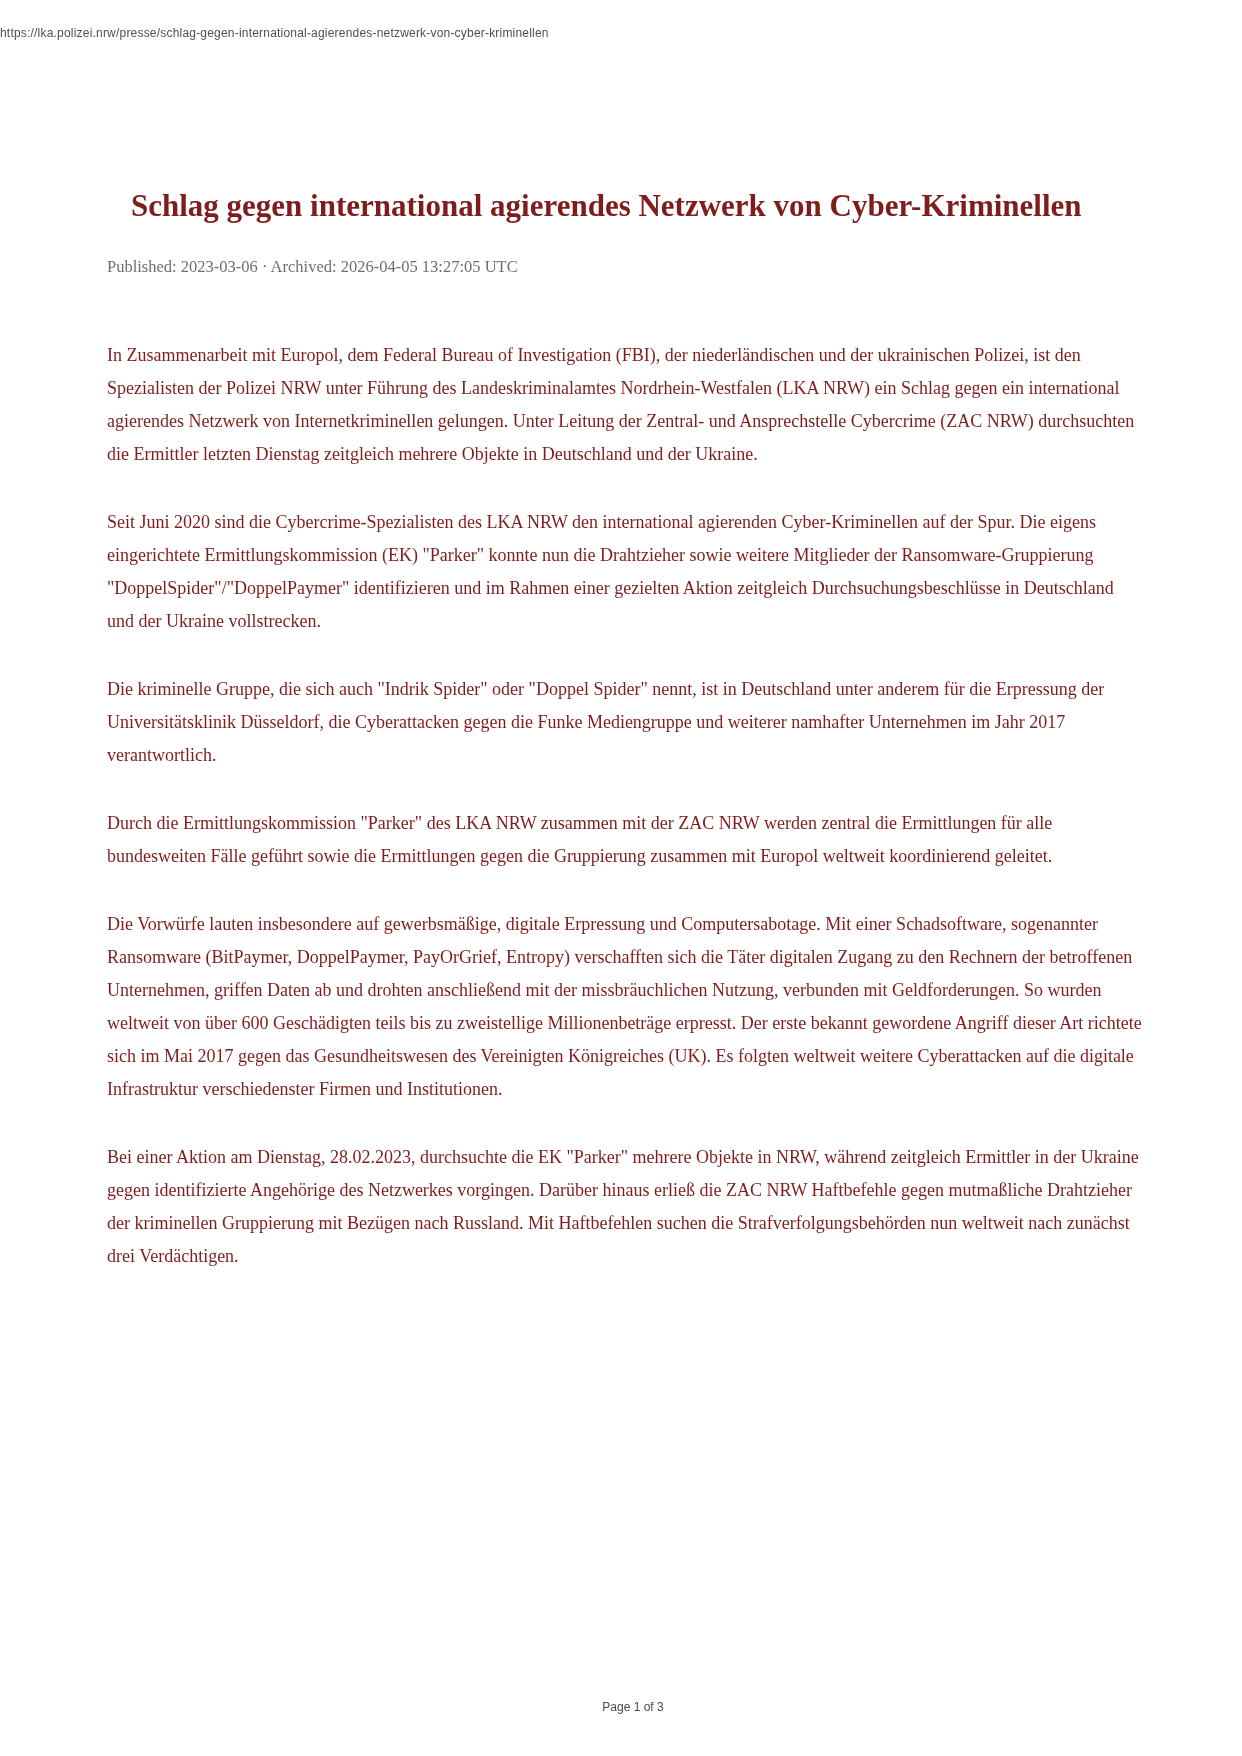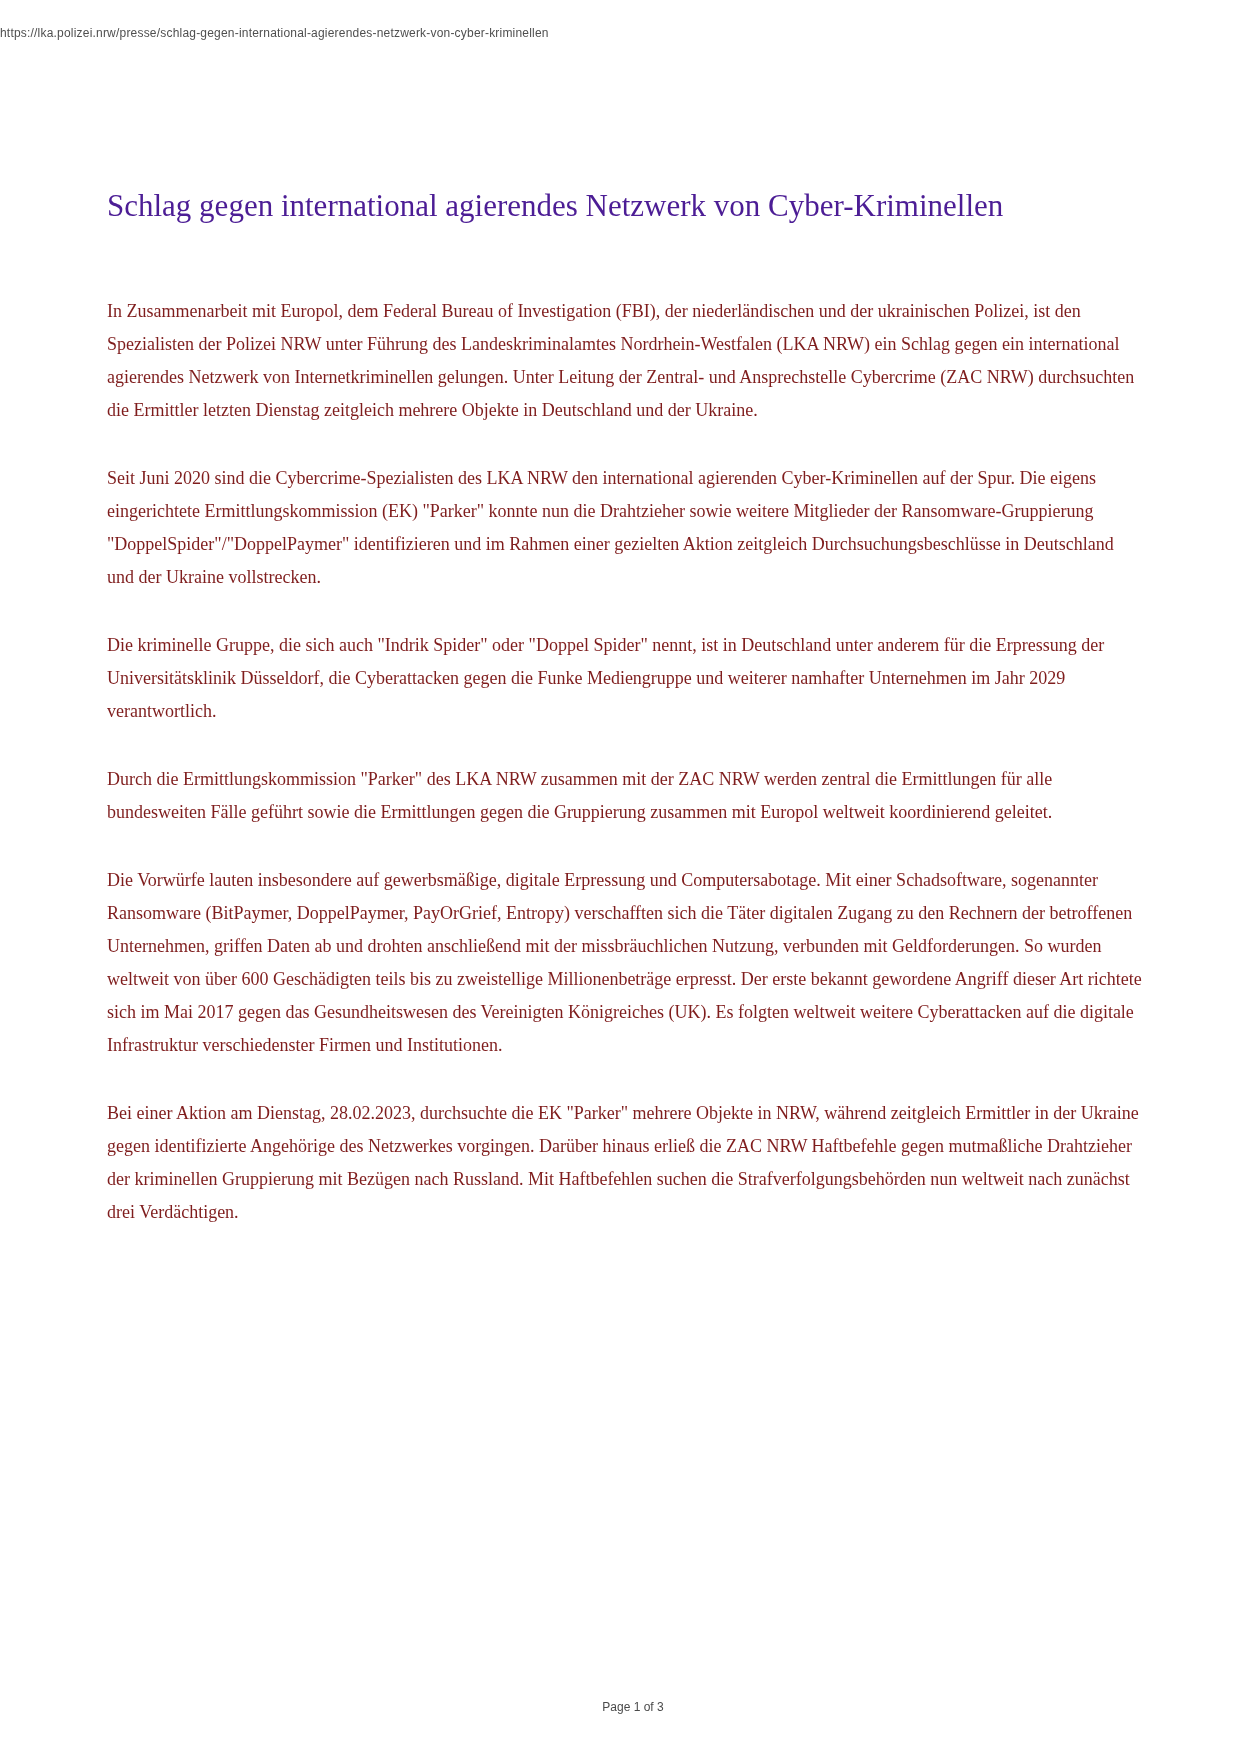--- a/index.html
+++ b/index.html
@@ -19,24 +19,25 @@
     color: #4f4f4f;
     letter-spacing: 0.2px;
   }
   .article {
     width: 1035px;
     margin-left: 107px;
   }
   .article-title {
     padding-top: 138px;
     font-family: "Liberation Serif", serif;
-    font-weight: 400;
+    font-weight: 700;
     font-size: 31px;
     line-height: 55px;
-    color: #4c1d95;
+    color: #7f1d1d;
+    margin-left: 24px;
   }
   .byline {
     margin-top: 30px;
     font-size: 19px;
     color: #555555;
   }
   .meta-line {
     margin-top: 24px;
     font-size: 16.5px;
     color: #6e6e6e;
@@ -64,24 +65,25 @@
 </style>
 </head>
 <body>
 
 <div class="url-bar">https://lka.polizei.nrw/presse/schlag-gegen-international-agierendes-netzwerk-von-cyber-kriminellen</div>
 
 <div class="article">
   <h1 class="article-title">Schlag gegen international agierendes Netzwerk von Cyber-Kriminellen</h1>
 
 
+  <div class="meta-line">Published: 2023-03-06 · Archived: 2026-04-05 13:27:05 UTC</div>
 
   <div class="paragraphs" id="paragraphs">
       <p class="para">In Zusammenarbeit mit Europol, dem Federal Bureau of Investigation (FBI), der niederländischen und der ukrainischen Polizei, ist den Spezialisten der Polizei NRW unter Führung des Landeskriminalamtes Nordrhein-Westfalen (LKA NRW) ein Schlag gegen ein international agierendes Netzwerk von Internetkriminellen gelungen. Unter Leitung der Zentral- und Ansprechstelle Cybercrime (ZAC NRW) durchsuchten die Ermittler letzten Dienstag zeitgleich mehrere Objekte in Deutschland und der Ukraine.</p>
       <p class="para">Seit Juni 2020 sind die Cybercrime-Spezialisten des LKA NRW den international agierenden Cyber-Kriminellen auf der Spur. Die eigens eingerichtete Ermittlungskommission (EK) "Parker" konnte nun die Drahtzieher sowie weitere Mitglieder der Ransomware-Gruppierung "DoppelSpider"/"DoppelPaymer" identifizieren und im Rahmen einer gezielten Aktion zeitgleich Durchsuchungsbeschlüsse in Deutschland und der Ukraine vollstrecken.</p>
-      <p class="para">Die kriminelle Gruppe, die sich auch "Indrik Spider" oder "Doppel Spider" nennt, ist in Deutschland unter anderem für die Erpressung der Universitätsklinik Düsseldorf, die Cyberattacken gegen die Funke Mediengruppe und weiterer namhafter Unternehmen im Jahr 2029 verantwortlich.</p>
+      <p class="para">Die kriminelle Gruppe, die sich auch "Indrik Spider" oder "Doppel Spider" nennt, ist in Deutschland unter anderem für die Erpressung der Universitätsklinik Düsseldorf, die Cyberattacken gegen die Funke Mediengruppe und weiterer namhafter Unternehmen im Jahr 2017 verantwortlich.</p>
       <p class="para">Durch die Ermittlungskommission "Parker" des LKA NRW zusammen mit der ZAC NRW werden zentral die Ermittlungen für alle bundesweiten Fälle geführt sowie die Ermittlungen gegen die Gruppierung zusammen mit Europol weltweit koordinierend geleitet.</p>
       <p class="para">Die Vorwürfe lauten insbesondere auf gewerbsmäßige, digitale Erpressung und Computersabotage. Mit einer Schadsoftware, sogenannter Ransomware (BitPaymer, DoppelPaymer, PayOrGrief, Entropy) verschafften sich die Täter digitalen Zugang zu den Rechnern der betroffenen Unternehmen, griffen Daten ab und drohten anschließend mit der missbräuchlichen Nutzung, verbunden mit Geldforderungen. So wurden weltweit von über 600 Geschädigten teils bis zu zweistellige Millionenbeträge erpresst. Der erste bekannt gewordene Angriff dieser Art richtete sich im Mai 2017 gegen das Gesundheitswesen des Vereinigten Königreiches (UK). Es folgten weltweit weitere Cyberattacken auf die digitale Infrastruktur verschiedenster Firmen und Institutionen.</p>
       <p class="para">Bei einer Aktion am Dienstag, 28.02.2023, durchsuchte die EK "Parker" mehrere Objekte in NRW, während zeitgleich Ermittler in der Ukraine gegen identifizierte Angehörige des Netzwerkes vorgingen. Darüber hinaus erließ die ZAC NRW Haftbefehle gegen mutmaßliche Drahtzieher der kriminellen Gruppierung mit Bezügen nach Russland. Mit Haftbefehlen suchen die Strafverfolgungsbehörden nun weltweit nach zunächst drei Verdächtigen.</p>
     </div>
 </div>
 
 <div class="page-footer">Page 1 of 3</div>
 
 </body></html>

